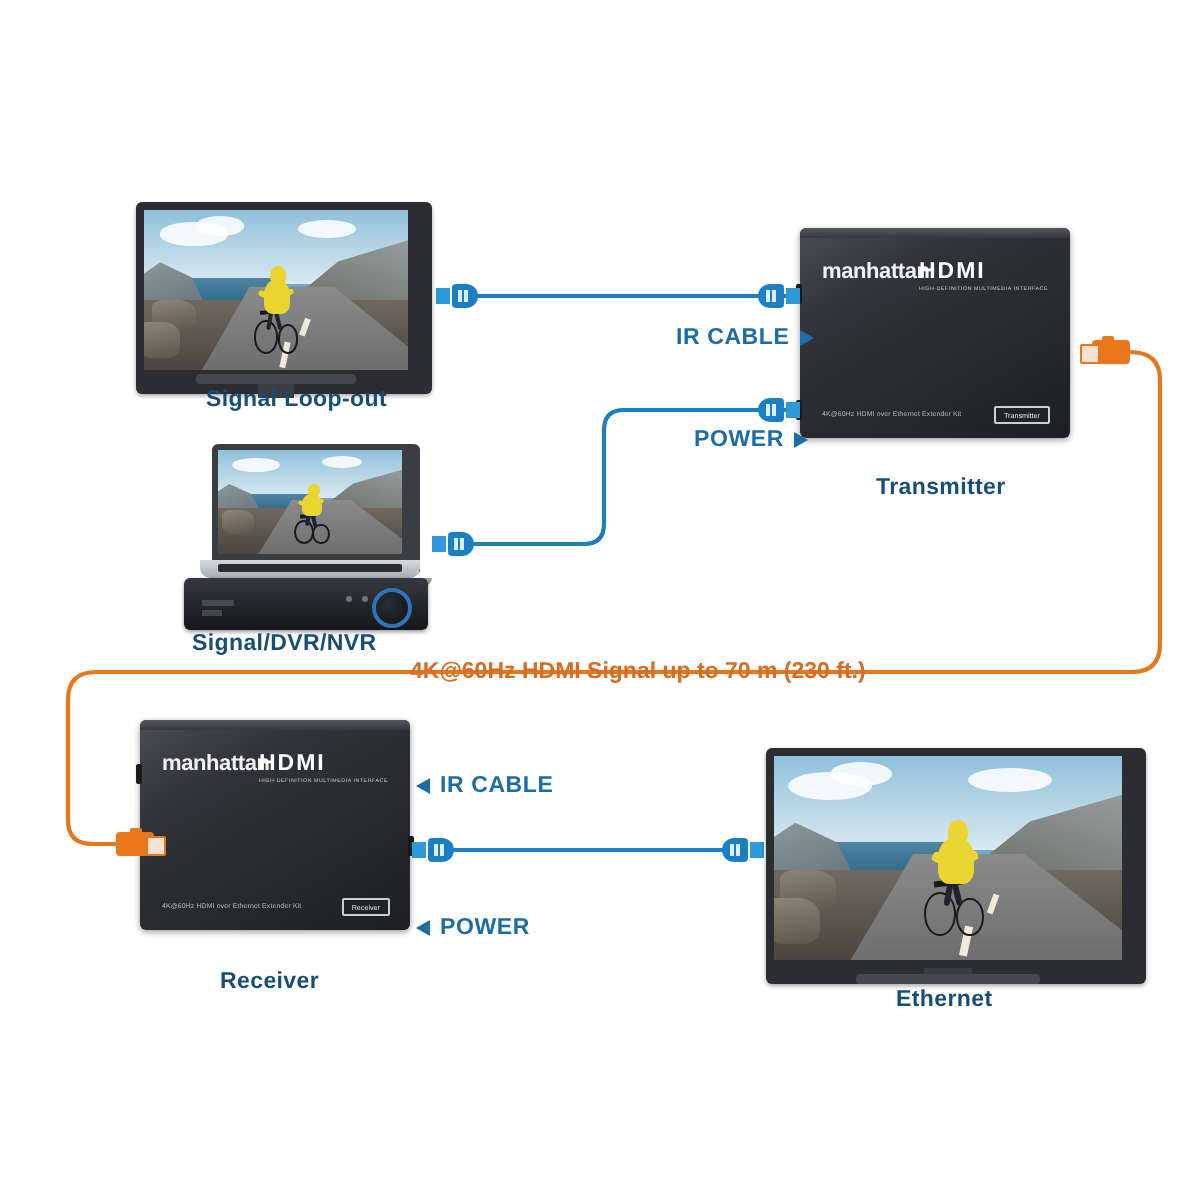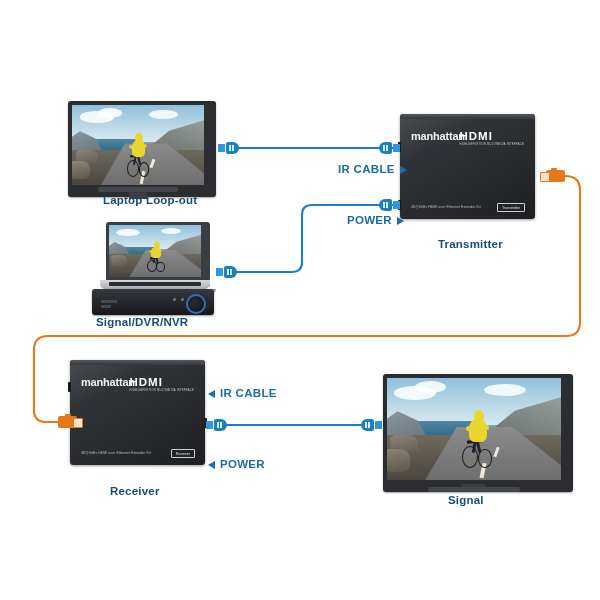--- a/index.html
+++ b/index.html
@@ -139,21 +139,21 @@
           <div class="cyc-jersey" style="left:20%;top:22%;width:40%;height:34%;"></div>
           <div class="cyc-arm" style="left:12%;top:34%;width:20%;height:7%;transform:rotate(24deg);"></div>
           <div class="cyc-arm" style="left:44%;top:32%;width:20%;height:7%;transform:rotate(-18deg);"></div>
           <div class="cyc-helmet" style="left:30%;top:8%;width:24%;height:18%;"></div>
         </div>
       </div>
     </div>
   </div>
   <div class="stand-neck" style="left:129px;top:189px;width:18px;height:10px;"></div>
   <div class="stand-base" style="left:98px;top:187px;width:80px;height:5px;border-radius:2px;"></div>
-  <div class="lbl lbl-dev" style="left: 103px; top: 194px;">Laptop Loop-out</div>
+  <div class="lbl lbl-dev" style="left: 103px; top: 194px;">Signal Loop-out</div>
 
   <div class="lt-lid" style="left:106px;top:222px;width:98px;height:58px;padding:3px;">
     <div class="screen-inner" style="left:3px;top:3px;width:92px;height:52px;">
       <div class="photo">
         <div class="ph-sky"></div>
         <div class="ph-cloud" style="left:8%;top:8%;width:26%;height:14%;"></div>
         <div class="ph-cloud" style="left:56%;top:5%;width:22%;height:12%;"></div>
         <div class="ph-sea"></div>
         <div class="ph-hill-l"></div>
         <div class="ph-hill-r"></div>
@@ -230,20 +230,21 @@
     <div class="pin" style="left:5px;top:3px;width:1.5px;height:6px;"></div>
     <div class="pin" style="left:8px;top:3px;width:1.5px;height:6px;"></div>
   </div>
 
   <div class="rj" style="left:540px;top:168px;width:27px;height:16px;">
     <div class="shell" style="left:6px;top:2px;width:19px;height:12px;"></div>
     <div class="clip" style="left:11px;top:0px;width:6px;height:3px;border-radius:1px;"></div>
     <div style="position:absolute;left:0px;top:4px;width:8px;height:8px;background:#f7e3cf;border:1px solid #e8771c;border-radius:1px;"></div>
   </div>
 
+  <div class="lbl-orange" style="left:205px;top:330px;">4K@60Hz HDMI Signal up to 70 m (230 ft.)</div>
 
   <div class="dev" style="left:70px;top:360px;width:135px;height:105px;">
     <div class="dev-top"></div>
     <div class="dev-brand" style="left:11px;top:16px;">manhattan</div>
     <div class="dev-hdmi" style="right:11px;top:16px;">
       <span>HDMI</span>
       <span class="sub">HIGH-DEFINITION MULTIMEDIA INTERFACE</span>
     </div>
     <div class="dev-model" style="left:11px;bottom:10px;">4K@60Hz HDMI over Ethernet Extender Kit</div>
     <div class="dev-badge" style="right:10px;bottom:7px;">Receiver</div>
@@ -299,15 +300,15 @@
           <div class="cyc-jersey" style="left:20%;top:22%;width:40%;height:34%;"></div>
           <div class="cyc-arm" style="left:12%;top:34%;width:20%;height:7%;transform:rotate(24deg);"></div>
           <div class="cyc-arm" style="left:44%;top:32%;width:20%;height:7%;transform:rotate(-18deg);"></div>
           <div class="cyc-helmet" style="left:30%;top:8%;width:24%;height:18%;"></div>
         </div>
       </div>
     </div>
   </div>
   <div class="stand-neck" style="left:462px;top:484px;width:24px;height:7px;"></div>
   <div class="stand-base" style="left:428px;top:487px;width:92px;height:5px;"></div>
-  <div class="lbl lbl-dev" style="left: 448px; top: 494px;">Signal</div>
+  <div class="lbl lbl-dev" style="left: 448px; top: 494px;">Ethernet</div>
 
 </div>
 
 </body></html>

